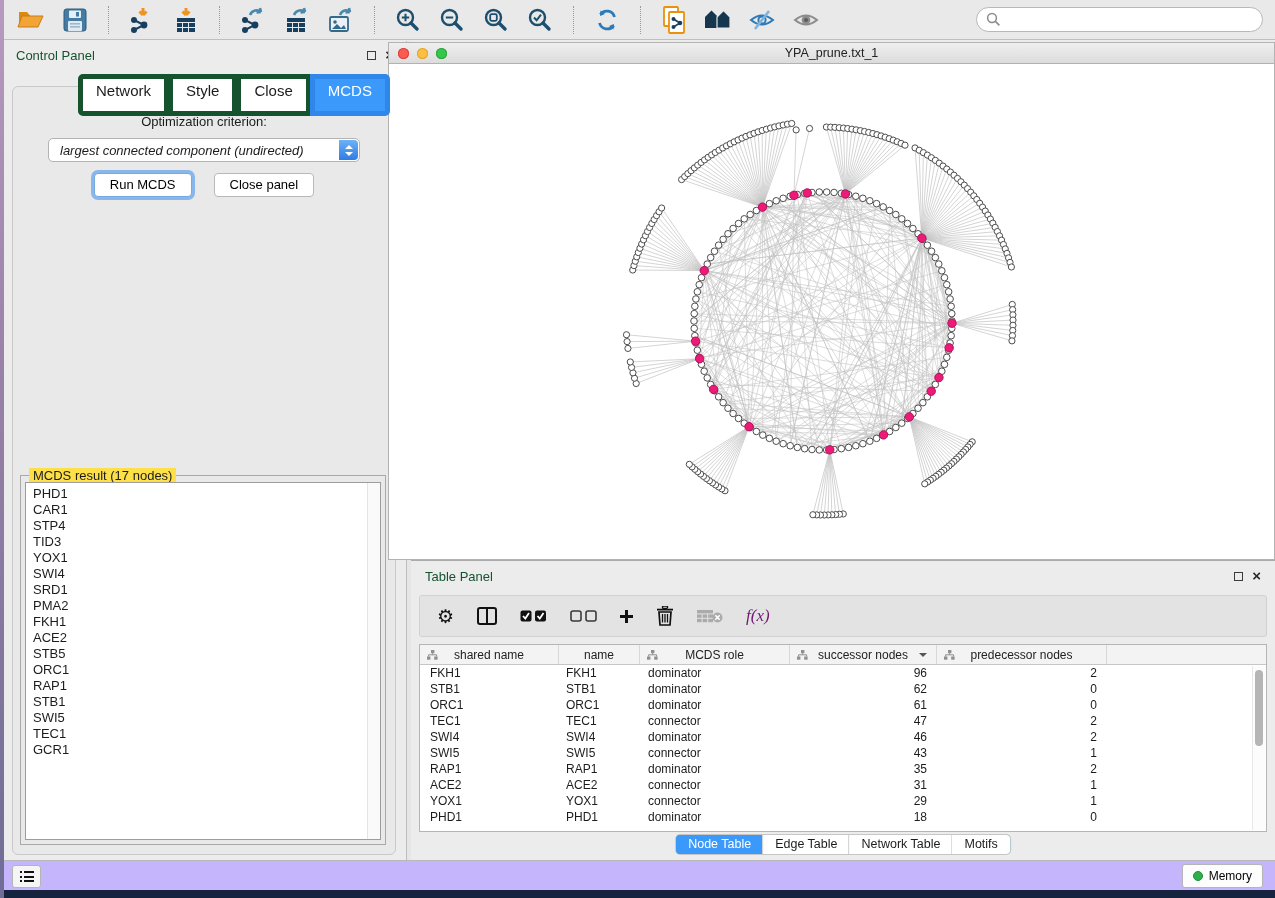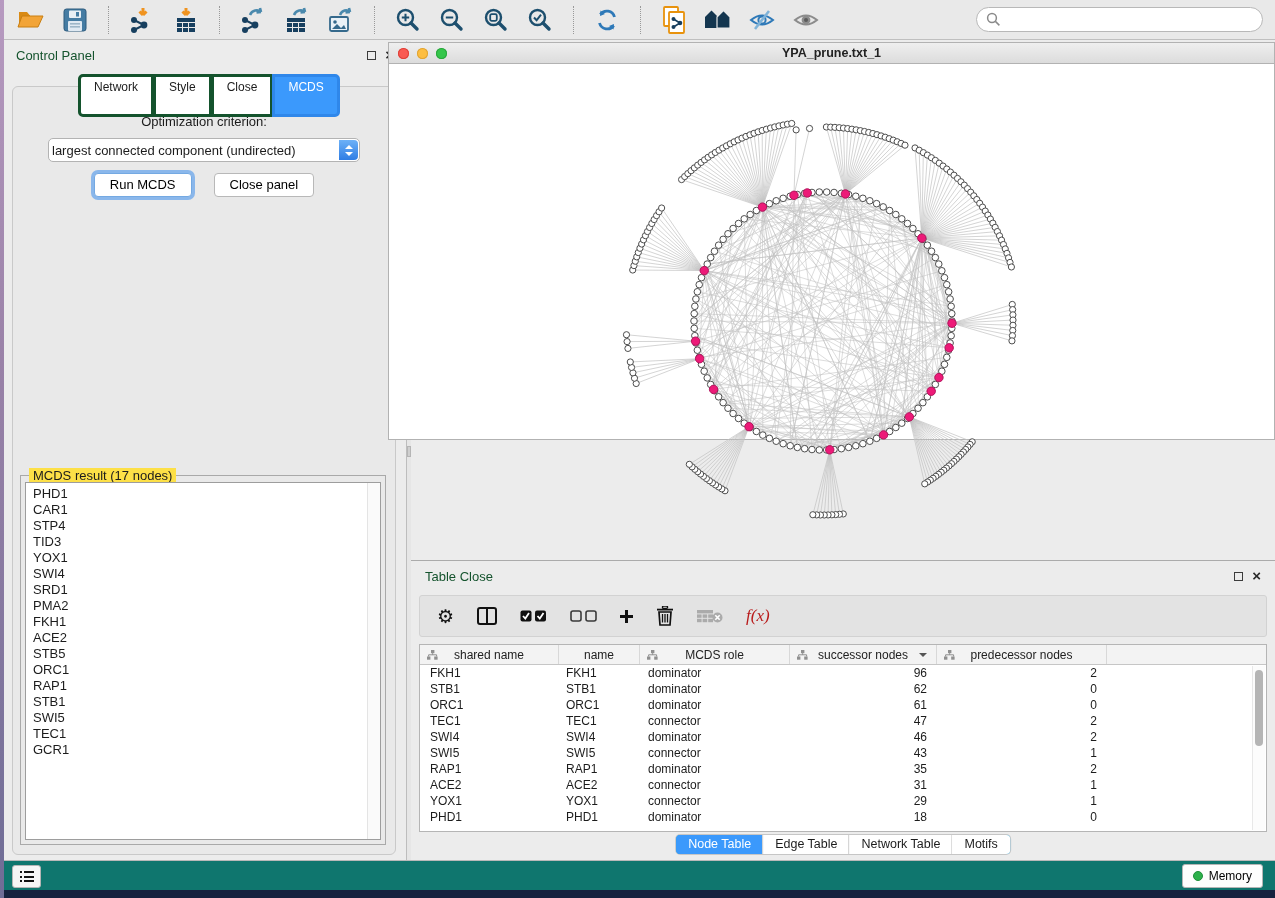--- a/index.html
+++ b/index.html
@@ -20,51 +20,51 @@
   .searchbox input { border:none; outline:none; flex:1; font-size:13px; font-family:"Liberation Sans",sans-serif; background:transparent; }
 
   
   .control-panel { position:absolute; left:0; top:41px; width:402px; bottom:30px; background:#ececec; }
   .cp-titlebar { height:28px; display:flex; align-items:center; padding:0 12px; }
   .panel-title { font-size:13px; color:#14532d; }
   .win-btns { margin-left:auto; display:flex; align-items:center; gap:9px; }
   .float-btn { width:9px; height:9px; border:1.5px solid #3c3c3c; background:none; }
   .close-btn { border:none; background:none; font-size:15px; font-weight:bold; color:#2a2a2a; line-height:10px; cursor:default; }
   .cp-tabs { position:absolute; top:33px; left:74px; display:flex; z-index:3; }
-  .seg-tab { font-size:12px; padding:3px 13px 20px; background:#fff; border:3px solid #14532d;
+  .seg-tab { font-size:15px; padding:3px 13px 12px; background:#fff; border:5px solid #14532d;
     margin-left:-1px; color:#1c1c1c; cursor:default; }
   .seg-tab:first-child { border-radius:5px 0 0 5px; margin-left:0; }
   .seg-tab:last-child { border-radius:0 5px 5px 0; }
   .seg-tab.sel { background:#3b99fc; border-color:#2f87ea; color:#fff; }
   .cp-body { position:absolute; left:8px; right:10px; top:45px; bottom:5px;
     background:#e9e9e9; border:1px solid #c9c9c9; border-radius:6px; }
   .opt-label { text-align:center; margin-top:27px; font-size:13px; }
   .criterion { margin:9px auto 0; width:312px; height:24px; background:#fff; border:1px solid #b3b3b3;
-    border-radius:5px; display:flex; align-items:center; padding-left:3px; font-size:13px; position:relative; cursor:default; }
+    border-radius:5px; display:flex; align-items:center; padding-left:11px; font-size:13px; position:relative; cursor:default;font-style:italic; }
   .stepper { position:absolute; right:1px; top:1px; bottom:1px; width:19px; border-radius:0 4px 4px 0;
     background:linear-gradient(#6db1f7,#2f7de4); display:flex; flex-direction:column; align-items:center; justify-content:center; gap:3px; }
   .chev-up { width:0; height:0; border-left:4px solid transparent; border-right:4px solid transparent; border-bottom:4px solid #fff; }
   .chev-down { width:0; height:0; border-left:4px solid transparent; border-right:4px solid transparent; border-top:4px solid #fff; }
   .btn-row { display:flex; justify-content:center; gap:22px; margin-top:11px; }
   .btn { background:#fff; border:1px solid #b8b8b8; border-radius:4px; padding:3px 15px 4px;
     font-size:13px; font-family:"Liberation Sans",sans-serif; cursor:default; }
   .btn.focused { box-shadow:0 0 0 3px rgba(105,165,235,.75); border-color:#74a9e2; }
   .result-box { position:absolute; left:7px; right:9px; top:388px; bottom:9px; border:1px solid #a9a9a9; }
   .result-legend { position:absolute; top:-8px; left:8px; background:#fde047; padding:0 4px; font-size:13px; }
   .mcds-list { position:absolute; left:4px; right:4px; top:6px; bottom:4px; background:#fff;
     border:1px solid #9d9d9d; overflow:hidden; padding:3px 0 0 7px; }
   .mcds-item { font-size:13px; line-height:16px; }
   .mcds-scroll { position:absolute; right:5px; top:7px; bottom:5px; width:13px; background:#fafafa; border-left:1px solid #e4e4e4; }
 
   
   .v-splitter { position:absolute; left:402px; top:41px; bottom:30px; width:5px; background:#e6e6e6; border-left:1px solid #bdbdbd; }
   .v-splitter .grip { position:absolute; top:405px; left:0; width:4px; height:11px; background:#cfcfcf; border:1px solid #b5b5b5; }
 
   
-  .net-frame { position:absolute; left:384px; top:42px; right:0; height:398px;font-weight:bold; }
+  .net-frame { position:absolute; left:384px; top:42px; right:0; height:518px; }
   .net-titlebar { height:22px; background:linear-gradient(#efefef,#dcdcdc); border:1px solid #b2b2b2;
     display:flex; align-items:center; justify-content:center; position:relative; }
   .net-title { font-size:12.5px; color:#222; }
   .lights { position:absolute; left:9px; top:5px; display:flex; gap:8px; }
   .light { width:11px; height:11px; border-radius:50%; border:none; cursor:default; }
   .light.red { background:#f95a52; box-shadow:inset 0 0 0 1px #de4038; }
   .light.yellow { background:#fdbe41; box-shadow:inset 0 0 0 1px #e0a434; }
   .light.green { background:#35c64b; box-shadow:inset 0 0 0 1px #2aa63c; }
   .net-canvas { position:absolute; left:0; right:0; top:22px; bottom:0; background:#fff;
     border:1px solid #b2b2b2; border-top:none; }
@@ -72,21 +72,21 @@
 
   
   .table-panel { position:absolute; left:407px; top:560px; right:0; height:300px; background:#ececec; border-top:1px solid #ababab; }
   .tp-titlebar { height:30px; display:flex; align-items:center; padding:0 14px; }
   .tp-toolbar { position:absolute; left:8px; right:8px; top:34px; height:42px; background:#e3e3e3;
     border:1px solid #d2d2d2; border-radius:3px; display:flex; align-items:center; gap:23px; padding:0 17px; }
   .tbicon { background:none; border:none; display:flex; align-items:center; justify-content:center; height:30px; cursor:default; }
   .uni { font-family:"DejaVu Sans",sans-serif; font-size:19px; color:#111; line-height:1; }
   .plus-glyph { width:13px; height:13px;
     background:linear-gradient(#111,#111) 5px 0/3px 13px no-repeat, linear-gradient(#111,#111) 0 5px/13px 3px no-repeat; }
-  .fx { font-family:"Liberation Serif",serif; font-style:italic; font-size:17px; color:#b91c1c; }
+  .fx { font-family:"Liberation Serif",serif; font-style:italic; font-size:17px; color:#701a75; }
   .tp-table { position:absolute; left:8px; right:8px; top:83px; bottom:28px; background:#fff; border:1px solid #b5b5b5; overflow:hidden; }
   .thead { display:flex; height:20px; background:#f3f3f3; border-bottom:1px solid #c6c6c6; }
   .hcell { position:relative; display:flex; align-items:center; justify-content:center;
     border-right:1px solid #d8d8d8; font-size:12px; color:#222; }
   .hcell .hicon { position:absolute; left:7px; top:5px; }
   .hcell .sortchev { position:absolute; right:9px; top:8px; width:0; height:0;
     border-left:4px solid transparent; border-right:4px solid transparent; border-top:4px solid #555; }
   .c0 { width:139px; } .c1 { width:81px; } .c2 { width:150px; } .c3 { width:147px; } .c4 { width:170px; }
   .fillcell { flex:1; border-right:none !important; }
   .trow { display:flex; height:16px; }
@@ -98,21 +98,21 @@
   .tscroll { position:absolute; right:1px; top:21px; bottom:1px; width:13px; background:#fcfcfc; border-left:1px solid #e8e8e8; }
   .tthumb { position:absolute; left:2px; top:4px; width:8px; height:76px; background:#b5b5b5; border-radius:5px; }
   .tp-tabs { position:absolute; left:50%; transform:translateX(-50%); bottom:6px; display:flex; z-index:2;
     border-radius:4px; box-shadow:0 0 0 1px #c6c6c6; background:#0ea5e9; }
   .tp-tabs .seg-tab { font-size:12.5px; padding:2px 12px 3px; border:none; border-left:1px solid #cfcfcf; background:#fff; }
   .tp-tabs .seg-tab:first-child { border-left:none; border-radius:4px 0 0 4px; }
   .tp-tabs .seg-tab:last-child { border-radius:0 4px 4px 0; }
   .tp-tabs .seg-tab.sel { background:#3b99fc; color:#fff; }
 
   
-  .status-bar { position:absolute; left:0; right:0; bottom:0; height:30px; background:#0f766e; border-top:1px solid #b9b9b9;margin-top:26px; }
+  .status-bar { position:absolute; left:0; right:0; bottom:0; height:30px; background:#c4b5fd; border-top:1px solid #b9b9b9;margin-top:26px; }
   .list-btn { position:absolute; left:8px; top:4px; width:29px; height:23px; background:#f5f5f5;
     border:1px solid #b5b5b5; border-radius:3px; display:flex; align-items:center; justify-content:center; cursor:default; }
   .list-glyph { width:14px; height:11px; background:
     linear-gradient(#111,#111) 0 0/2px 2px no-repeat,    linear-gradient(#111,#111) 4px 0/10px 2px no-repeat,
     linear-gradient(#111,#111) 0 4.5px/2px 2px no-repeat, linear-gradient(#111,#111) 4px 4.5px/10px 2px no-repeat,
     linear-gradient(#111,#111) 0 9px/2px 2px no-repeat,  linear-gradient(#111,#111) 4px 9px/10px 2px no-repeat; }
   .memory-btn { position:absolute; right:12px; top:3px; height:24px; background:#fdfdfd; border:1px solid #b5b5b5;
     border-radius:3px; display:flex; align-items:center; gap:6px; padding:0 10px; font-size:12px; cursor:default;
     font-family:"Liberation Sans",sans-serif; }
   .mem-dot { width:10px; height:10px; border-radius:50%; background:#2db04b; border:1px solid #1f8f3a; }
@@ -1089,21 +1089,21 @@
             <circle cx="404.98131398964136" cy="131.30626164270467" r="4.2" fill="#ed1a78" stroke="#b3125c" stroke-width="1"></circle>
             <circle cx="418.278854700736" cy="128.96154643826944" r="4.2" fill="#ed1a78" stroke="#b3125c" stroke-width="1"></circle>
             <circle cx="456.40061491903396" cy="129.95979986142515" r="4.2" fill="#ed1a78" stroke="#b3125c" stroke-width="1"></circle>
           </g>
         </svg>
     </div>
   </div>
 
   <div class="table-panel">
     <div class="tp-titlebar">
-      <span class="panel-title">Table Close</span>
+      <span class="panel-title">Table Panel</span>
       <span class="win-btns">
         <button class="float-btn"></button>
         <button class="close-btn">×</button>
       </span>
     </div>
     <div class="tp-toolbar">
       <button class="tbicon">
           <span class="uni">⚙</span>
         </button>
       <button class="tbicon">

